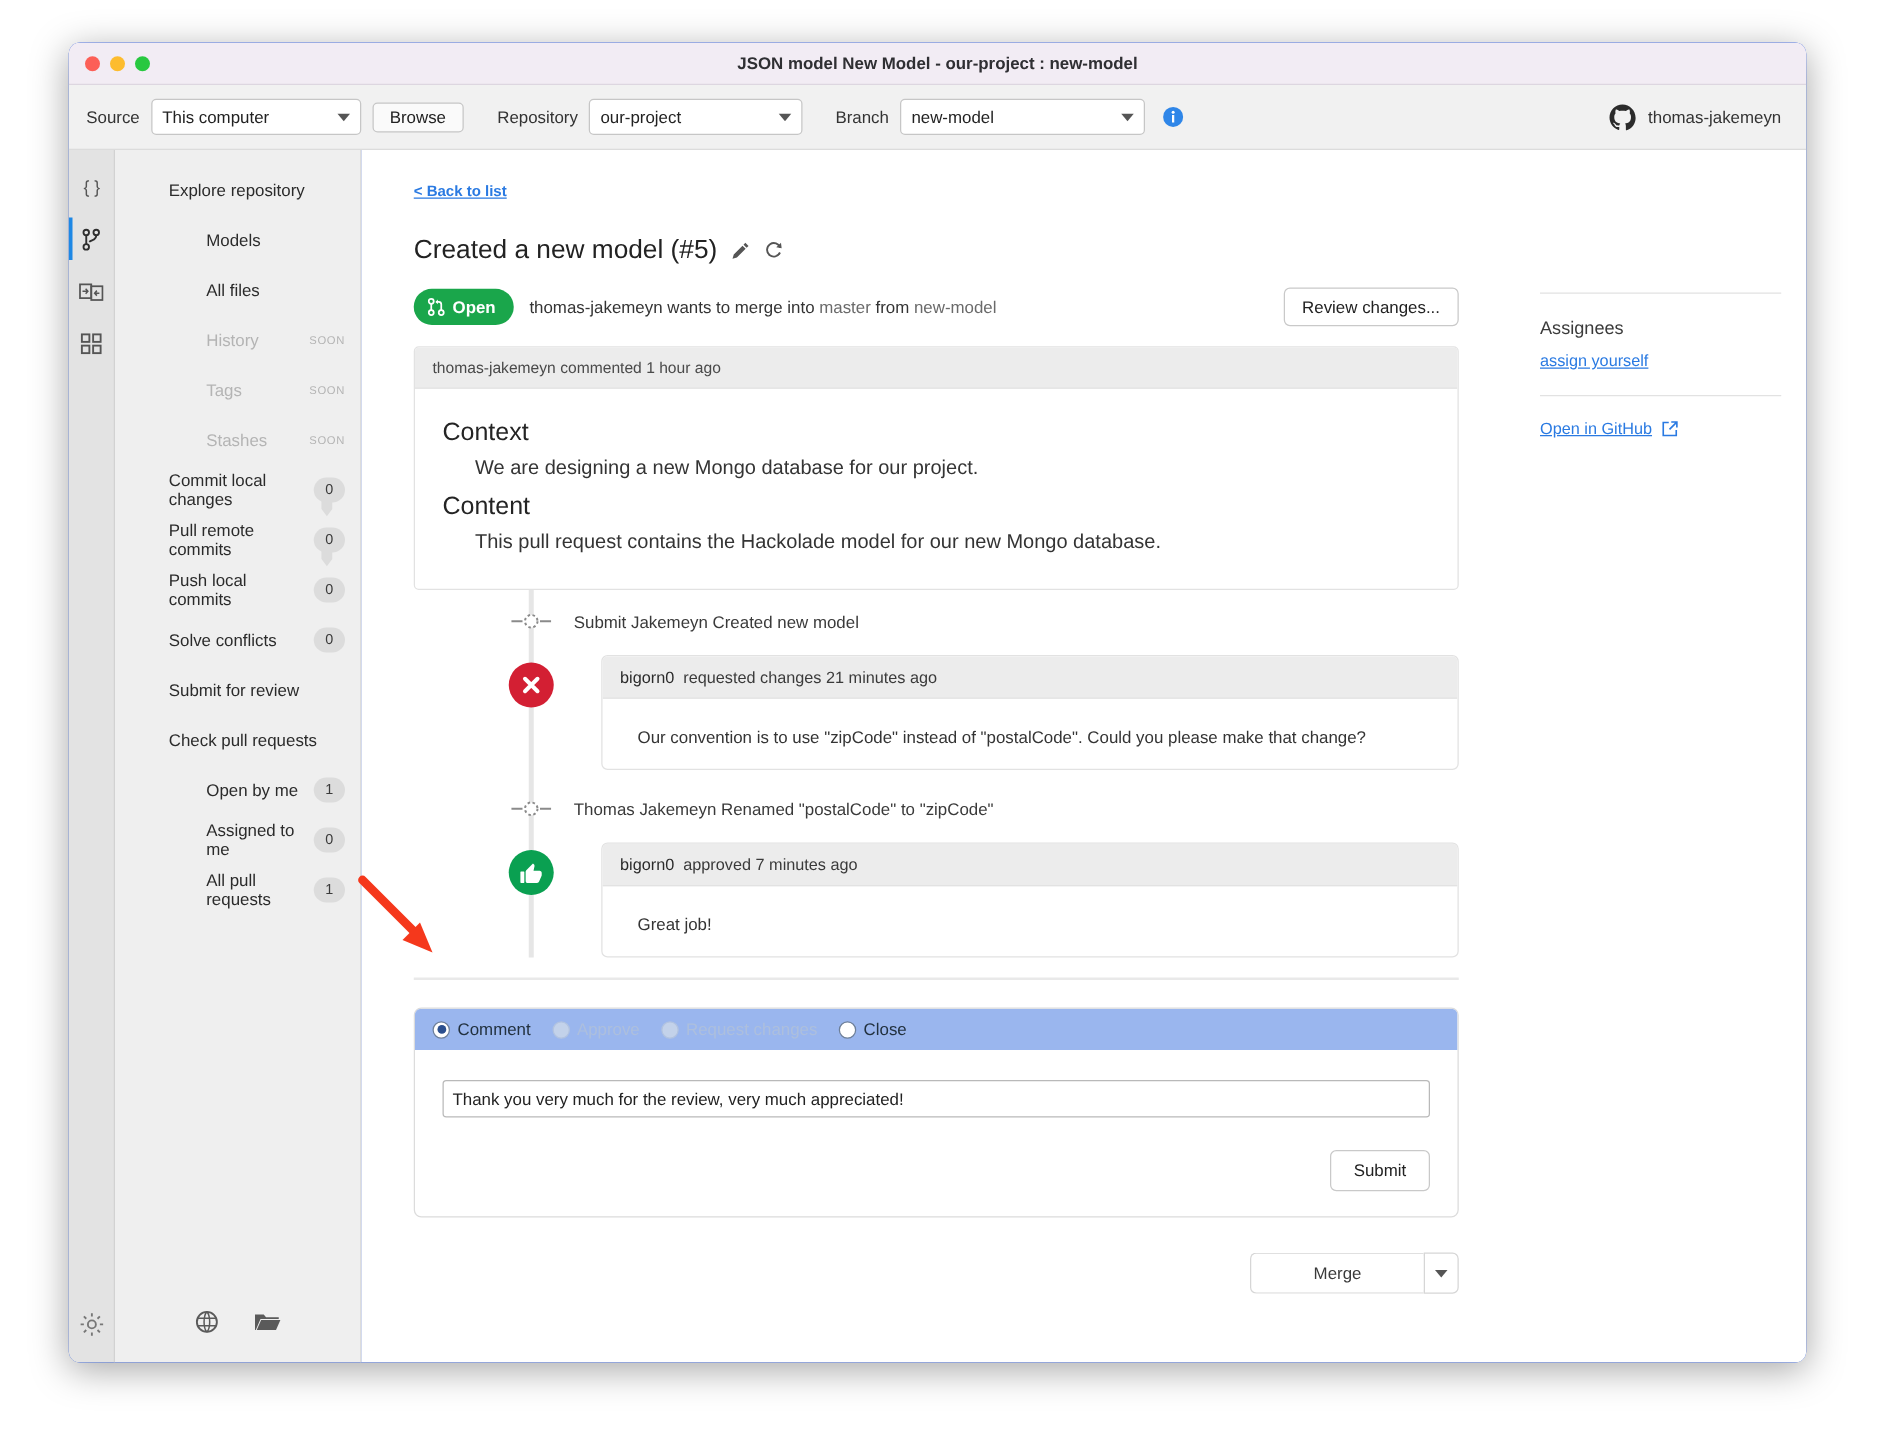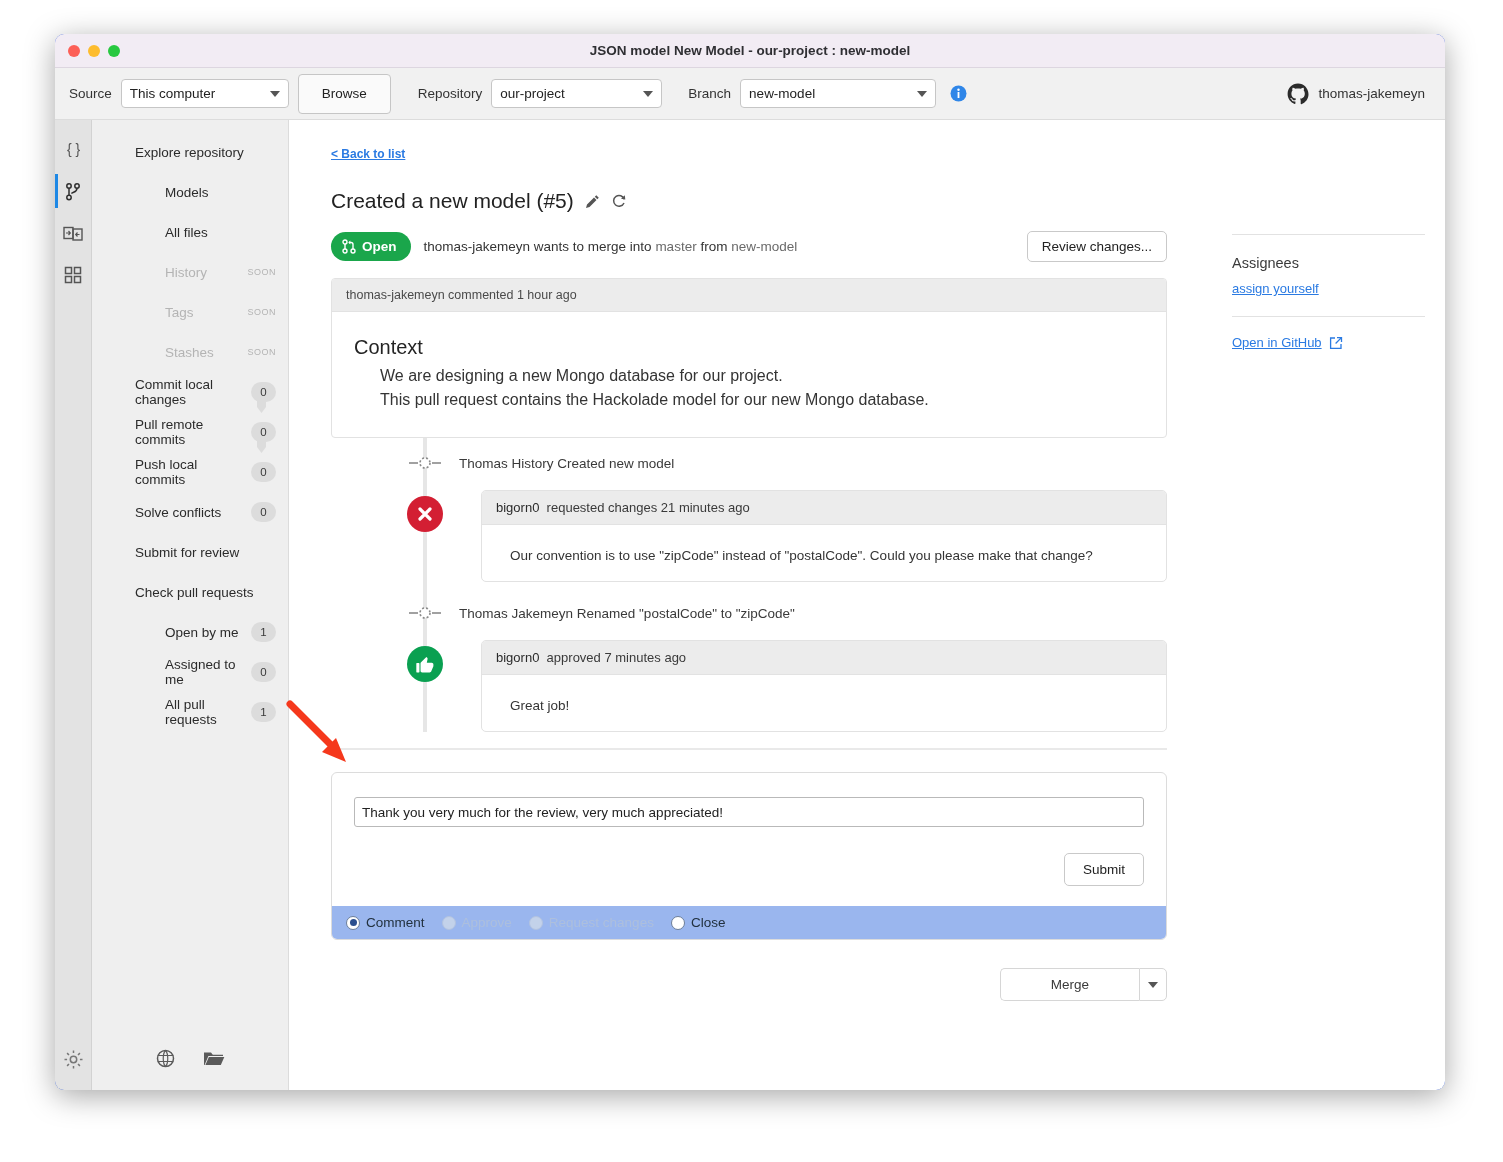--- a/index.html
+++ b/index.html
@@ -85,22 +85,22 @@
     transform: translateY(-50%);
     width: 0; height: 0;
     border-left: 5px solid transparent;
     border-right: 5px solid transparent;
     border-top: 6px solid #555;
   }
   #source-select { width: 168px; }
   #repository-select { width: 171px; }
   #branch-select { width: 196px; }
   .tb-btn {
-    height: 40px;
-    padding: 0 23px;
+    height: 24px;
+    padding: 0 13px;
     background: #fafafa;
     border: 1px solid #c6c6c6;
     border-radius: 4px;
     font-size: 13.5px;
     color: #222;
     display: flex; align-items: center;
     font-family: "Liberation Sans", sans-serif;
   }
   .gap-s { width: 9px; }
   .gap-m { width: 27px; }
@@ -680,34 +680,35 @@
             <span>thomas-jakemeyn</span><span> wants to merge into </span><span class="muted">master</span><span> from </span><span class="muted">new-model</span>
           </div>
           <button id="review-changes-btn">Review changes...</button>
         </div>
 
         <div id="desc-card">
           <div id="desc-head">thomas-jakemeyn commented 1 hour ago</div>
           <div id="desc-body">
             <h3 class="desc-h">Context</h3>
             <p class="desc-p">We are designing a new Mongo database for our project.</p>
+            <h3 class="desc-h">Content</h3>
             <p class="desc-p">This pull request contains the Hackolade model for our new Mongo database.</p>
           </div>
         </div>
 
         <div id="timeline">
           <div id="timeline-rail"></div>
           <div id="timeline-items">
               <div class="tl-event">
                 <svg class="tl-node-sm" viewBox="0 0 32 16">
                   <line x1="0" y1="8" x2="9" y2="8" stroke="#8a8a8a" stroke-width="1.6"></line>
                   <line x1="23" y1="8" x2="32" y2="8" stroke="#8a8a8a" stroke-width="1.6"></line>
                   <circle cx="16" cy="8" r="5" fill="#fff" stroke="#8a8a8a" stroke-width="1.6" stroke-dasharray="2 2"></circle>
                 </svg>
-                <span>Thomas History Created new model</span>
+                <span>Submit Jakemeyn Created new model</span>
               </div>
               <div class="tl-card-wrap">
                 <div class="tl-icon red">
                   <svg width="20" height="20" viewBox="0 0 20 20">
                     <path d="M5 5l10 10M15 5L5 15" stroke="#fff" stroke-width="3.2" stroke-linecap="round"></path>
                   </svg>
                 </div>
                 <div class="tl-card">  
                   <div class="tl-card-head">    <span class="who">bigorn0</span>&nbsp;     <span>requested changes 21 minutes ago</span>  </div>  
                   <div class="tl-card-body">Our convention is to use "zipCode" instead of "postalCode". Could you please make that change?</div>
@@ -732,44 +733,44 @@
                   <div class="tl-card-head">    <span class="who">bigorn0</span>&nbsp;     <span>approved 7 minutes ago</span>  </div>  
                   <div class="tl-card-body">Great job!</div>
                 </div>
               </div>
             </div>
         </div>
 
         <div id="divider"></div>
 
         <div id="comment-form">
-          <div id="form-body">
-            <input id="comment-input" type="text" value="Thank you very much for the review, very much appreciated!" style="">
-            <div id="submit-row">
-              <button id="submit-btn">Submit</button>
-            </div>
-          </div>
           <div id="form-head">
               <div class="radio-opt">
                 <span class="radio checked"></span>
                 <span>Comment</span>
               </div>
               <div class="radio-opt disabled">
                 <span class="radio disabled"></span>
                 <span>Approve</span>
               </div>
               <div class="radio-opt disabled">
                 <span class="radio disabled"></span>
                 <span>Request changes</span>
               </div>
               <div class="radio-opt">
                 <span class="radio"></span>
                 <span>Close</span>
               </div>
             </div>
+          <div id="form-body">
+            <input id="comment-input" type="text" value="Thank you very much for the review, very much appreciated!" style="">
+            <div id="submit-row">
+              <button id="submit-btn">Submit</button>
+            </div>
+          </div>
         </div>
 
         <div id="merge-row">
           <div id="merge-group">
             <button id="merge-btn">Merge</button>
             <div id="merge-caret-btn">
               <span class="caret2"></span>
             </div>
           </div>
         </div>

